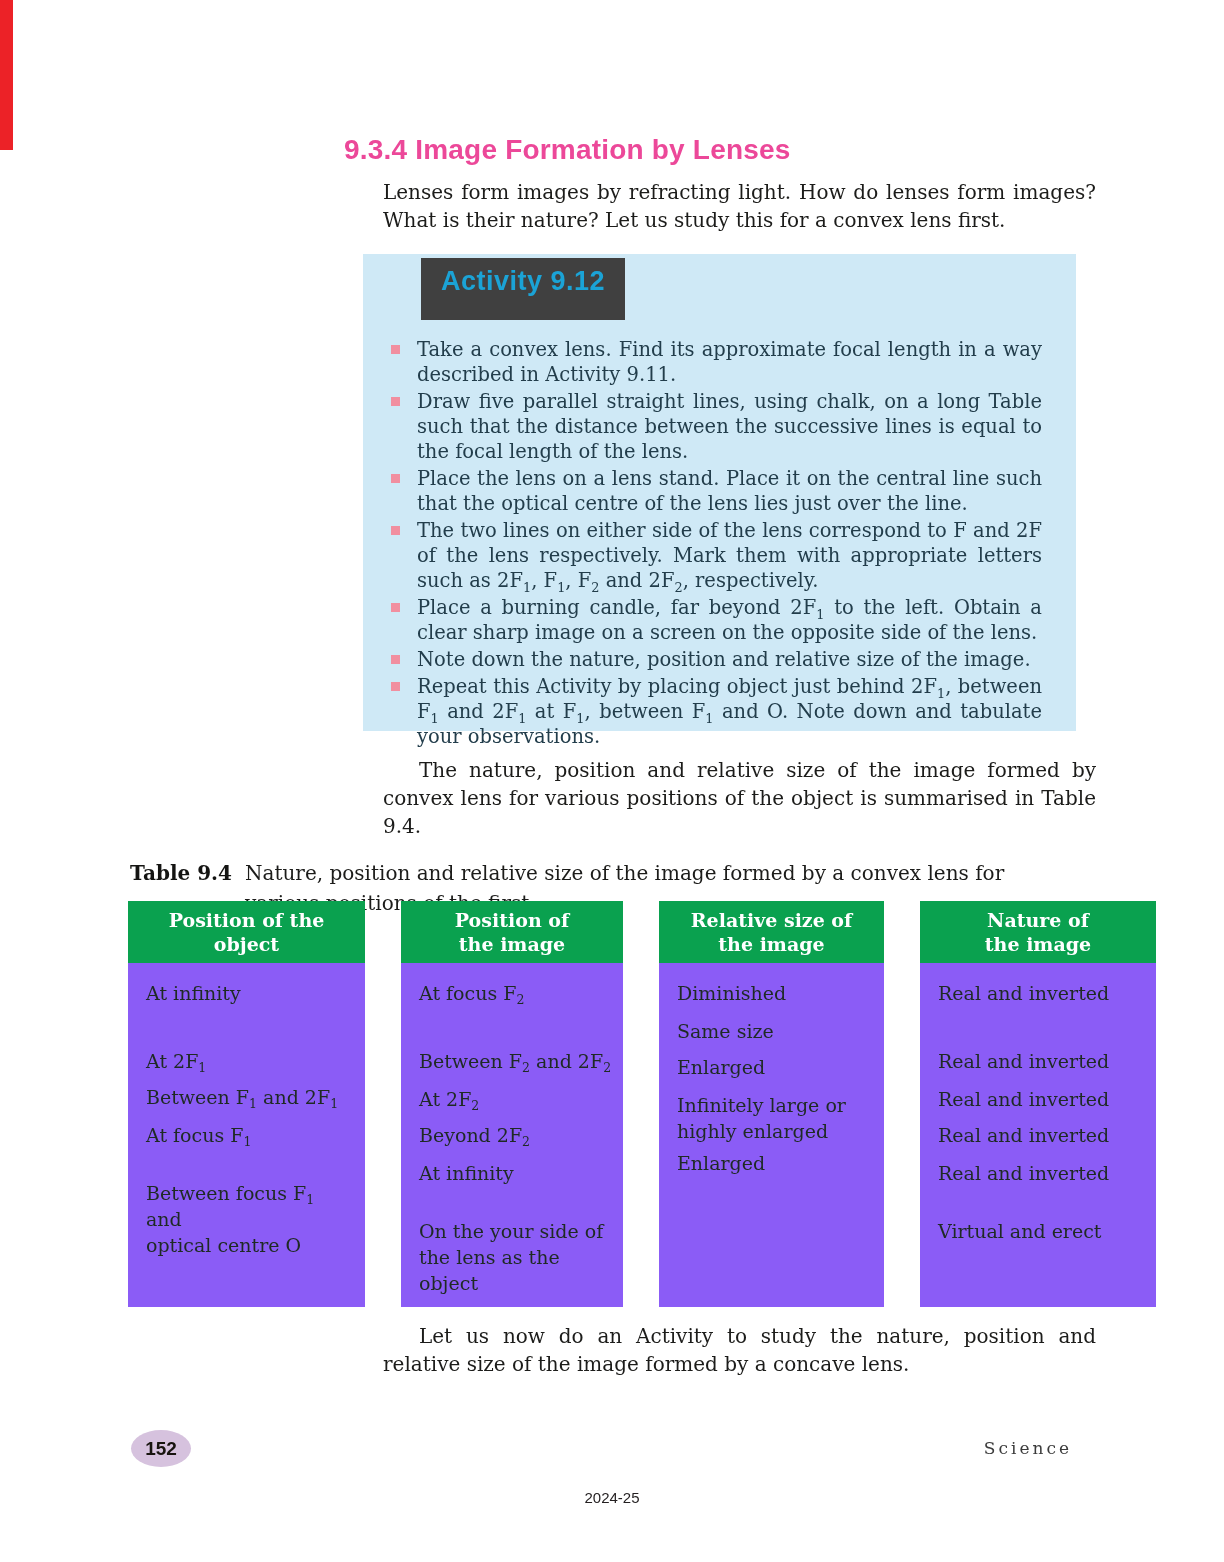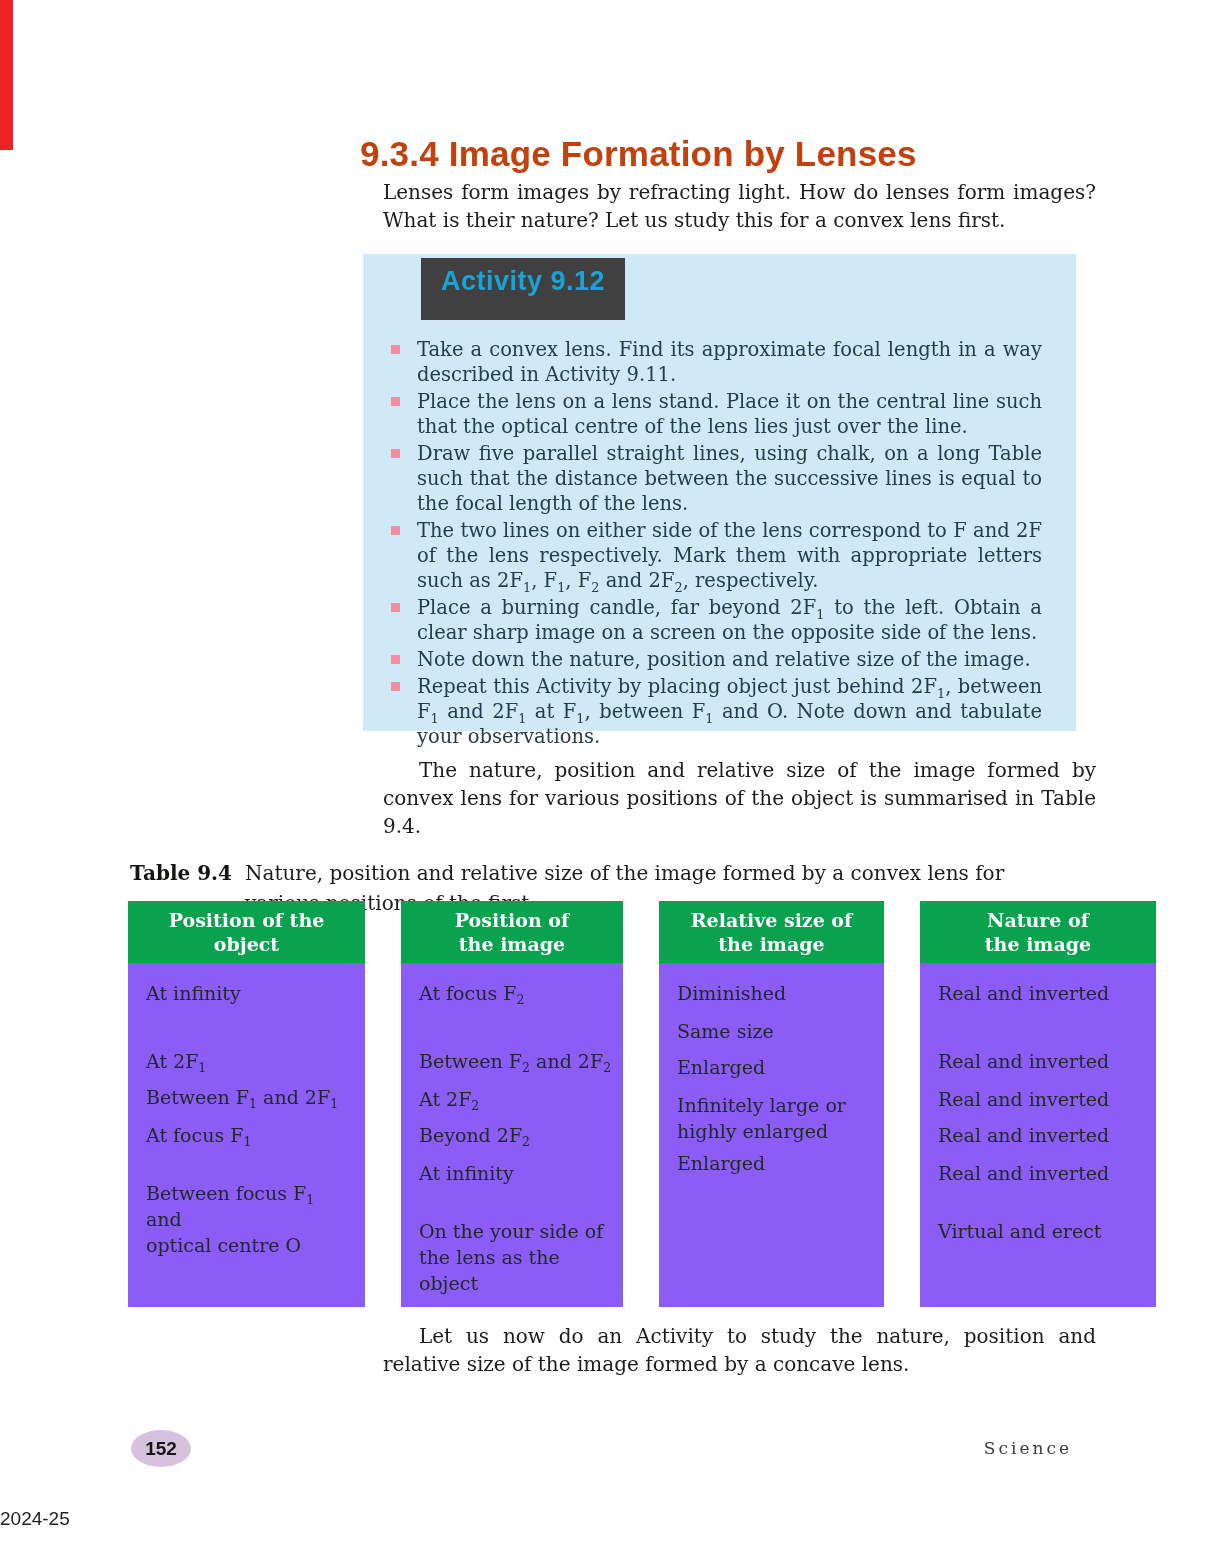--- a/index.html
+++ b/index.html
@@ -14,27 +14,27 @@
     overflow: hidden;
   }
   .chapter-tab {
     position: absolute;
     left: 0; top: 0;
     width: 13px; height: 150px;
     background: #ec2227;
   }
   .section-heading {
     position: absolute;
-    left: 360px; top: 134px;
+    left: 344px; top: 134px;
     width: 714px;
     font-family: "Liberation Sans", sans-serif;
-    font-size: 35px;
+    font-size: 28px;
     font-weight: 700;
     letter-spacing: 0.2px;
-    color: #c2410c;
+    color: #ec4899;
   }
   .para {
     font-size: 20px;
     line-height: 28px;
     text-align: justify;
     color: #1c1c1a;
     margin-left: 23px;
   }
   .intro-para {
     position: absolute;
@@ -165,44 +165,43 @@
     position: absolute;
     right: 152px; top: 1438px;
     font-size: 17px;
     letter-spacing: 3px;
     color: #3b3b3b;
   }
   .edition {
     position: absolute;
     left: 0; top: 1489px;
     width: 100%;
-    text-align: left;
-    font-family: "Liberation Sans", sans-serif;
-    font-size: 19px;
+    text-align: center;
+    font-family: "Liberation Sans", sans-serif;
+    font-size: 15px;
     color: #231f20;
-    margin-top: 19px;
   }
 </style>
 </head>
 <body>
 
 <div class="page">
 
   <div class="chapter-tab"></div>
 
   <h2 class="section-heading">9.3.4 Image Formation by Lenses</h2>
 
   <p class="para intro-para">Lenses form images by refracting light. How do lenses form images? What is their nature? Let us study this for a convex lens first.</p>
 
   <div class="activity-box">
     <span class="activity-title">Activity 9.12</span>
     <ul class="activity-steps">
       <li><span class="bullet-square"></span><span>Take a convex lens.  Find its approximate focal length in a way described in Activity 9.11.</span></li>
+      <li><span class="bullet-square"></span><span>Draw five parallel straight lines, using chalk, on a long Table such that the distance between the successive lines is equal to the focal length of the lens.</span></li>
       <li><span class="bullet-square"></span><span>Place the lens on a lens stand.  Place it on the central line such that the optical centre of the lens lies just over the line.</span></li>
-      <li><span class="bullet-square"></span><span>Draw five parallel straight lines, using chalk, on a long Table such that the distance between the successive lines is equal to the focal length of the lens.</span></li>
       <li><span class="bullet-square"></span><span>The two lines on either side of the lens correspond to F and 2F of the lens respectively.  Mark them with appropriate letters such as 2F<sub>1</sub>, F<sub>1</sub>, F<sub>2</sub> and 2F<sub>2</sub>, respectively.</span></li>
       <li><span class="bullet-square"></span><span>Place a burning candle, far beyond 2F<sub>1</sub> to the left. Obtain a clear sharp image on a screen on the opposite side of the lens.</span></li>
       <li><span class="bullet-square"></span><span>Note down the nature, position and relative size of the image.</span></li>
       <li><span class="bullet-square"></span><span>Repeat this Activity by placing object just behind 2F<sub>1</sub>, between F<sub>1</sub> and 2F<sub>1</sub> at F<sub>1</sub>, between F<sub>1</sub> and O. Note down and tabulate your observations.</span></li>
     </ul>
   </div>
 
   <p class="para summary-para">The nature, position and relative size of the image formed by convex lens for various positions of the object is summarised in Table 9.4.</p>
 
   <div class="table-caption">

